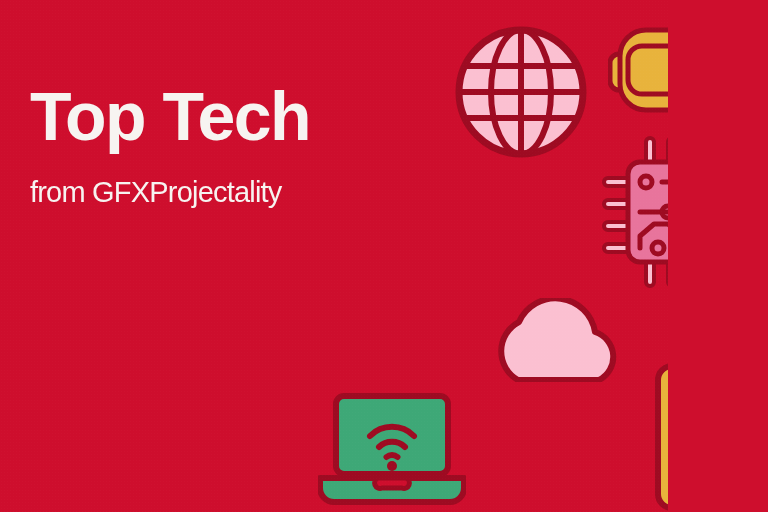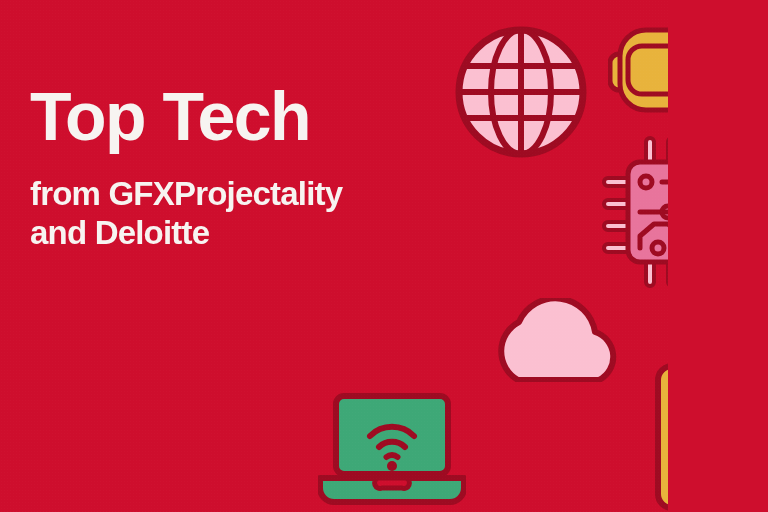--- a/index.html
+++ b/index.html
@@ -44,23 +44,23 @@
     font-size: 68px;
     line-height: 0.96;
     font-weight: bold;
     color: #F7F4F1;
     letter-spacing: -1.5px;
     white-space: nowrap;
   }
   .headline.l2 { margin-top: 4px; }
   .subline {
     margin-top: 26px;
-    font-size: 33px;
+    font-size: 29px;
     line-height: 1.18;
-    font-weight: bold;
+    font-weight: normal;
     color: #F7F4F1;
     letter-spacing: -0.8px;
     white-space: nowrap;
   }
 
   
   .icon { position: absolute; z-index: 5; }
   #globe-icon  { left: 452px; top:  26px; width: 138px; height: 132px; }
   #vr-icon     { left: 608px; top:  26px; width: 160px; height:  88px; }
   #chip-icon   { left: 600px; top: 134px; width: 160px; height: 156px; }
@@ -69,21 +69,20 @@
   #tablet-icon { left: 652px; top: 362px; width: 116px; height: 150px; }
 </style>
 </head>
 <body>
 
 <div id="poster">
 
   <div id="textblock">
     <div class="headline l1">Top Tech</div>
     <div class="subline s1">from GFXProjectality</div>
-    <div class="subline s2" style="margin-top:0">and Deloitte</div>
   </div>
 
   <div class="icon" id="globe-icon">
     <svg viewBox="0 0 138 132" width="138" height="132">
       <ellipse cx="69" cy="66" rx="62" ry="62" fill="#FBC0D1" stroke="#9E0B22" stroke-width="7"></ellipse>
       <line x1="11" y1="40" x2="127" y2="40" stroke="#9E0B22" stroke-width="6"></line>
       <line x1="7" y1="66" x2="131" y2="66" stroke="#9E0B22" stroke-width="6"></line>
       <line x1="11" y1="92" x2="127" y2="92" stroke="#9E0B22" stroke-width="6"></line>
       <line x1="69" y1="4" x2="69" y2="128" stroke="#9E0B22" stroke-width="6"></line>
       <ellipse cx="69" cy="66" rx="30" ry="62" fill="none" stroke="#9E0B22" stroke-width="6"></ellipse>

